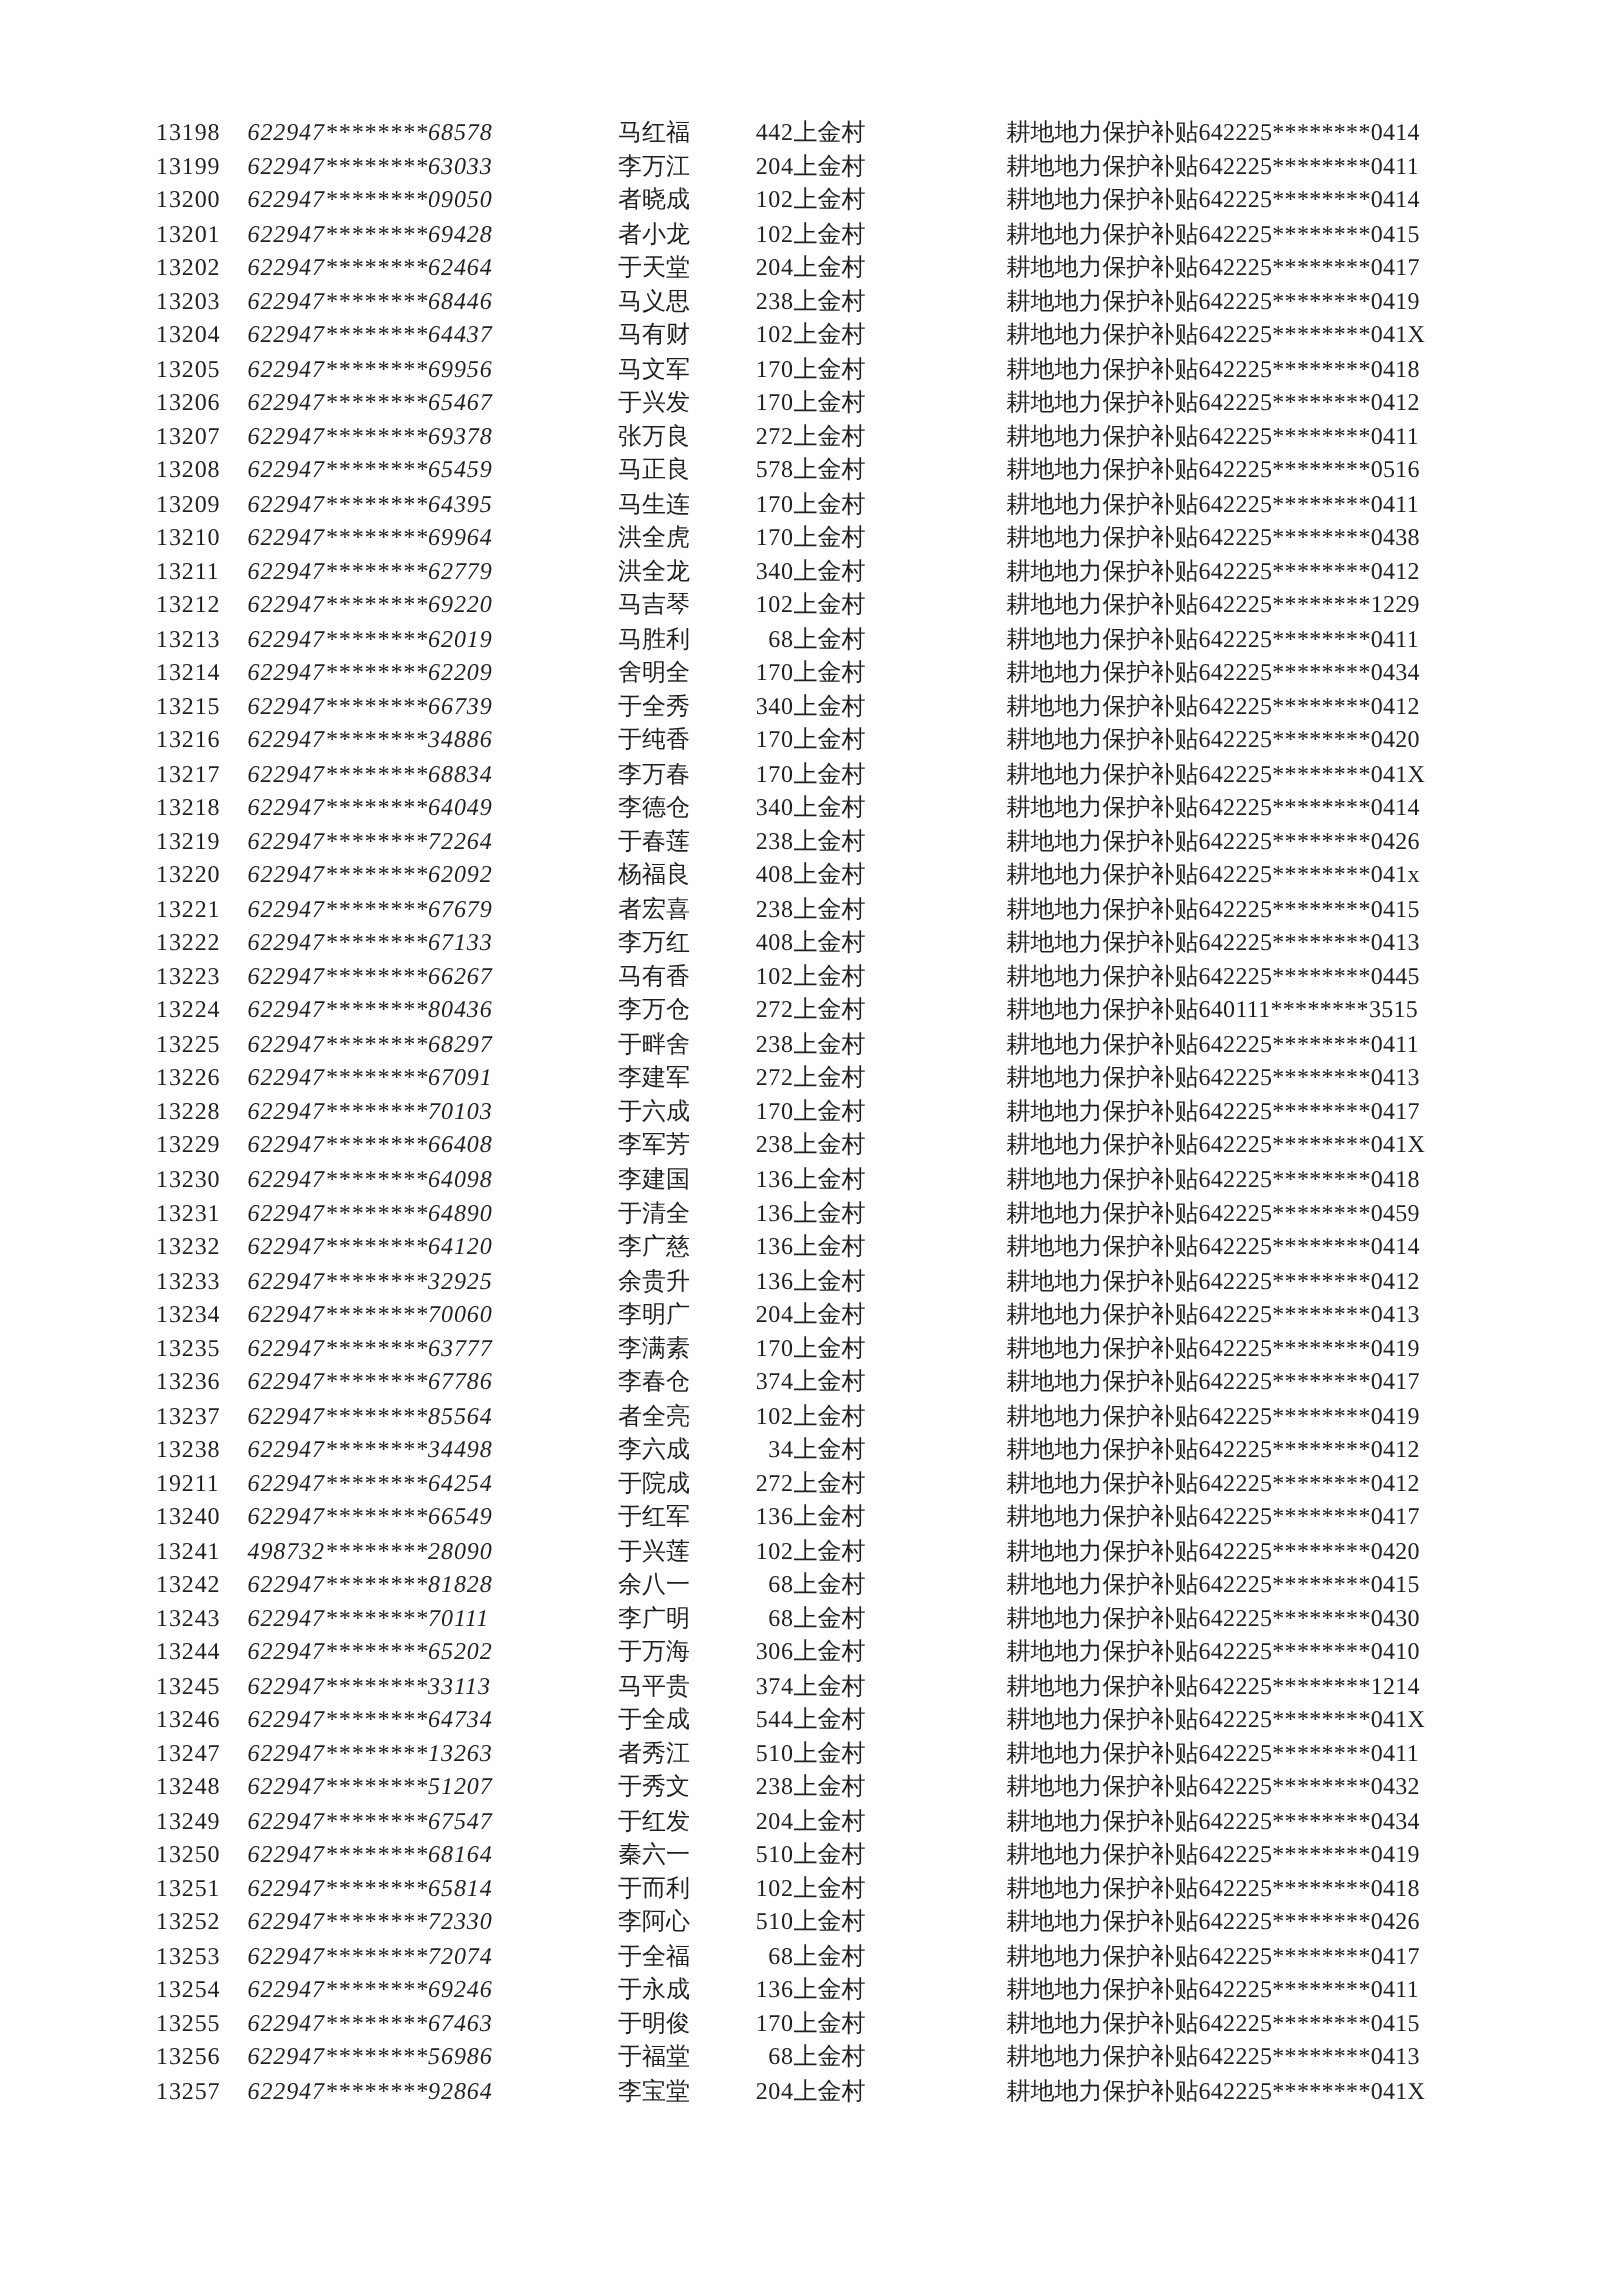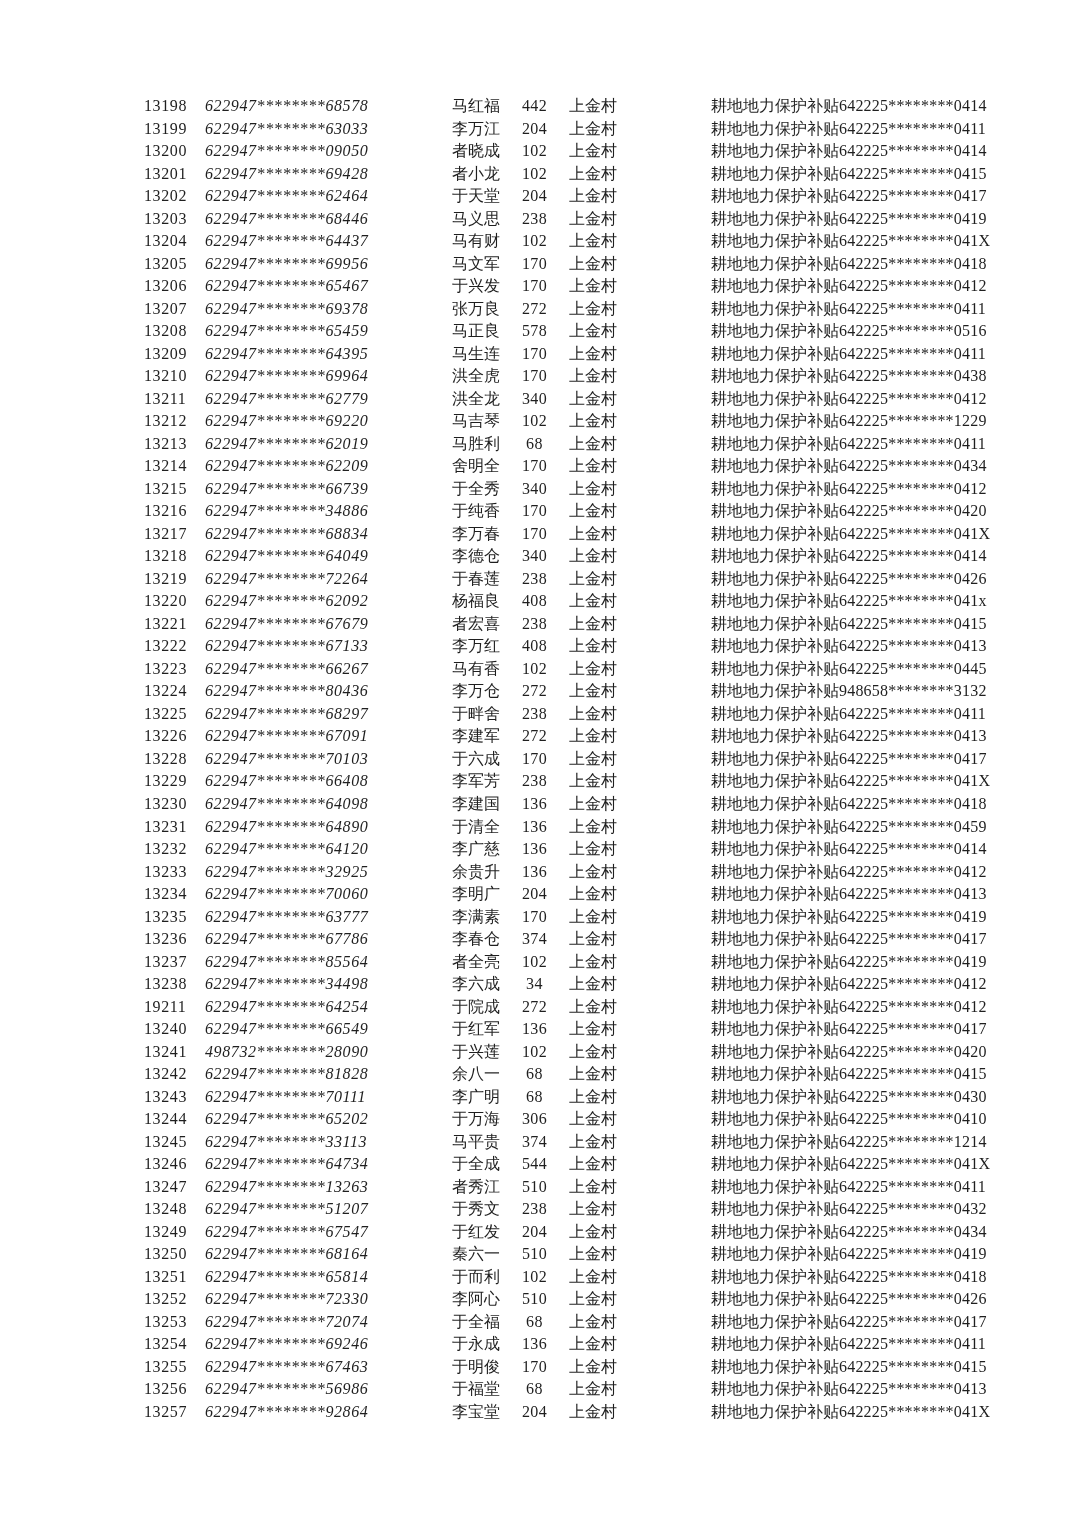--- a/index.html
+++ b/index.html
@@ -8,43 +8,42 @@
     background: #ffffff;
   }
   body {
     width: 1074px;
     height: 1520px;
     position: relative;
     overflow: hidden;
   }
   .sheet {
     position: absolute;
-    top: 95px;
+    top: 78px;
     left: 104px;
-    margin-left: 40px;
   }
   table.grid {
     border-collapse: collapse;
     table-layout: fixed;
     font-family: "Liberation Serif", "DejaVu Serif", serif;
     color: #1f1f1f;
   }
   table.grid td {
     height: 22.52px;
     line-height: 22.52px;
     padding: 0;
     font-size: 16px;
     white-space: nowrap;
     overflow: visible;
     vertical-align: middle;
   }
   td.c-index   { width: 61px;  letter-spacing: 0.6px; }
   td.c-account { width: 218px; letter-spacing: 0.6px; font-style: italic; }
   td.c-name    { width: 77px; text-align: right; }
-  td.c-amount  { width: 69px;  text-align: center; letter-spacing: 0.4px; }
+  td.c-amount  { width: 69px;  text-align: right; letter-spacing: 0.4px; }
   td.c-village { width: 119px; padding-left: 46px; box-sizing: border-box; width: 119px; }
   td.c-program { width: 151px; text-align: right; }
   td.c-idnum   { width: 171px; letter-spacing: 0.2px; }
 </style>
 </head>
 <body>
 
 <div class="sheet">
   <table class="grid">
     <tbody>
@@ -282,21 +281,21 @@
           <td class="c-program">耕地地力保护补贴</td>
           <td class="c-idnum">642225********0445</td>
         </tr>
         <tr>
           <td class="c-index">13224</td>
           <td class="c-account">622947********80436</td>
           <td class="c-name">李万仓</td>
           <td class="c-amount">272</td>
           <td class="c-village">上金村</td>
           <td class="c-program">耕地地力保护补贴</td>
-          <td class="c-idnum">948658********3132</td>
+          <td class="c-idnum">640111********3515</td>
         </tr>
         <tr>
           <td class="c-index">13225</td>
           <td class="c-account">622947********68297</td>
           <td class="c-name">于畔舍</td>
           <td class="c-amount">238</td>
           <td class="c-village">上金村</td>
           <td class="c-program">耕地地力保护补贴</td>
           <td class="c-idnum">642225********0411</td>
         </tr>

